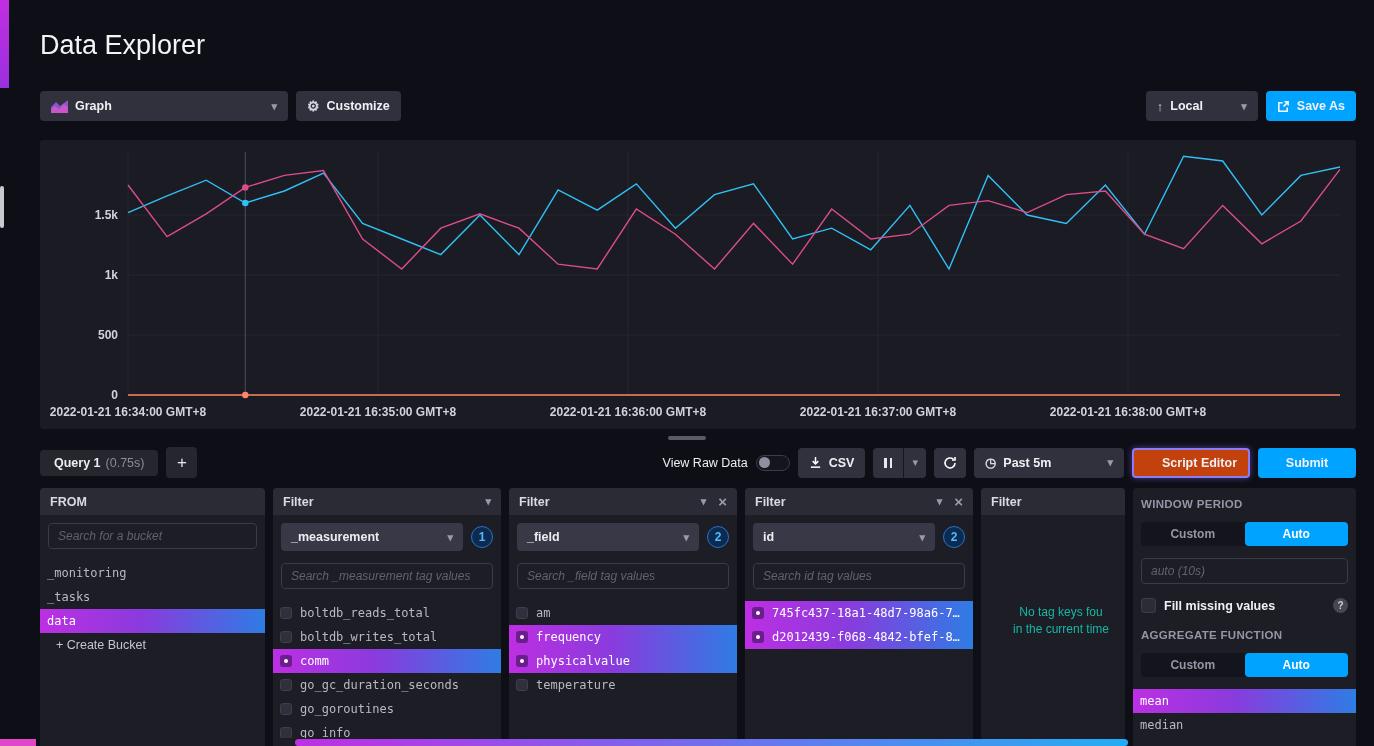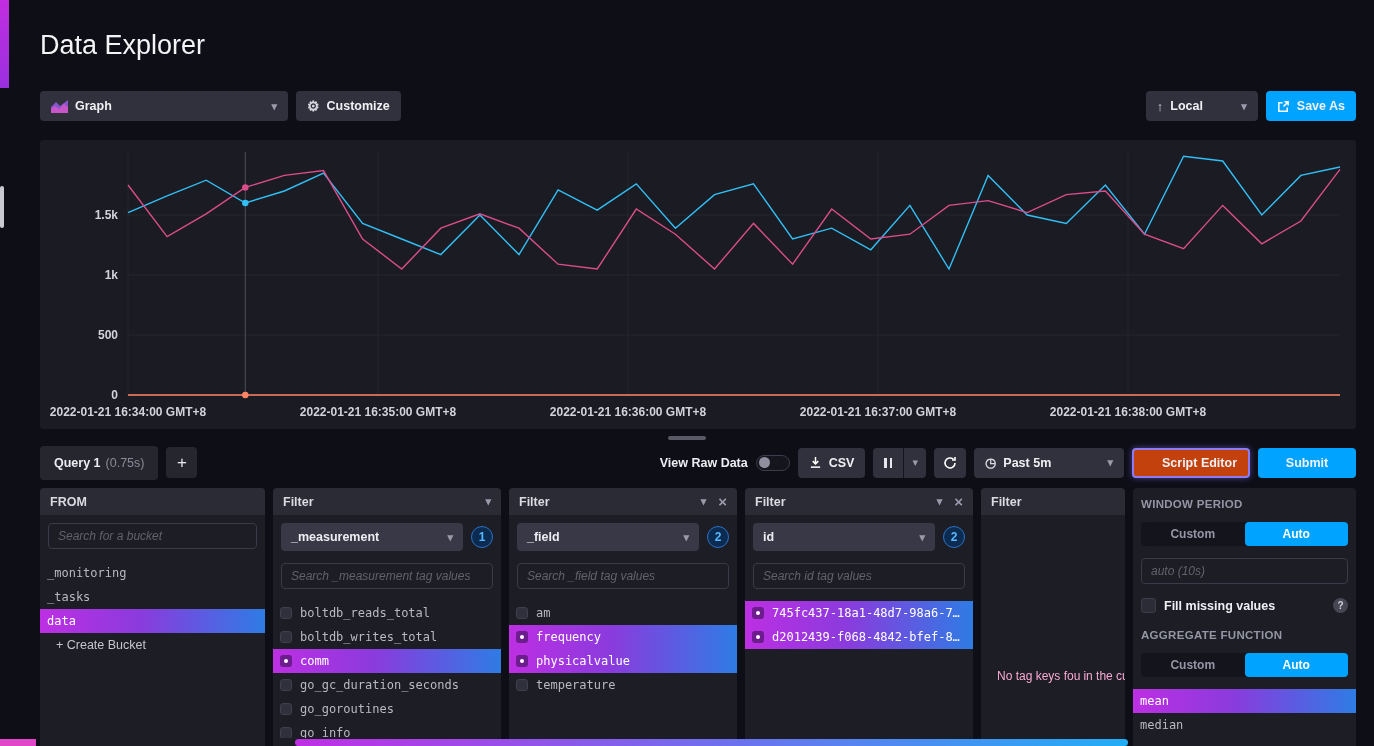--- a/index.html
+++ b/index.html
@@ -20,25 +20,25 @@
   .sp { flex:1; }
   .local-dd { width:112px; }
   .local-dd .chev { margin-left:auto; }
   .up-ic { color:#d6d6de; font-size:13px; }
   .save-as { background:#00a3ff; }
 
   .chart-panel { position:absolute; left:40px; top:140px; width:1316px; height:289px; background:#1b1b23; border-radius:3px; }
   .resize-handle { position:absolute; left:50%; top:436px; width:38px; height:4px; background:#5a5a66; border-radius:2px; transform:translateX(-50%); }
 
   .query-bar { position:absolute; left:40px; right:18px; top:447px; height:31px; display:flex; align-items:center; }
-  .query-tab { display:flex; align-items:center; gap:5px; background:#26262f; padding:0 14px; height:34px; border-radius:4px; font-size:12.5px; font-weight:600; }
+  .query-tab { display:flex; align-items:center; gap:5px; background:#26262f; padding:0 14px; height:26px; border-radius:4px; font-size:12.5px; font-weight:600; }
   .duration { color:#8a8a99; font-weight:400; }
   .add-query { width:31px; height:31px; background:#26262f; border-radius:4px; margin-left:8px; display:flex; align-items:center; justify-content:center; font-size:17px; color:#e7e7ee; cursor:pointer; }
   .right-cluster { margin-left:auto; display:flex; align-items:center; gap:8px; }
-  .raw-label { font-size:12.5px; font-weight:700; }
+  .raw-label { font-size:12.5px; font-weight:400; }
   .toggle { width:34px; height:16px; border-radius:9px; background:#15151d; border:1px solid #3c3c4a; position:relative; cursor:pointer; }
   .knob { position:absolute; left:2px; top:1px; width:11px; height:11px; border-radius:50%; background:#8f8f9f; }
   .pause-group { display:flex; align-items:stretch; background:#31313d; border-radius:4px; height:30px; cursor:pointer; }
   .pause-main { display:flex; align-items:center; gap:3px; padding:0 11px; }
   .pbar { width:2.5px; height:10px; background:#e7e7ee; }
   .pause-divider { width:1px; background:#15151d; }
   .pause-chev { display:flex; align-items:center; padding:0 8px; }
   .icon-btn { width:32px; justify-content:center; padding:0; }
   .past-dd { width:150px; }
   .past-dd .chev { margin-left:auto; }
@@ -67,21 +67,21 @@
 
   .list { flex:1; min-height:0; overflow:hidden; display:flex; flex-direction:column; margin:0 -8px; }
   .list-item { height:24px; flex:0 0 24px; display:flex; align-items:center; gap:8px; padding:0 7px; color:#b9b9c6; cursor:pointer; }
   .li-label { font-family:"DejaVu Sans Mono", monospace; font-size:12px; white-space:nowrap; overflow:hidden; text-overflow:ellipsis; }
   .list-item.selected { background:linear-gradient(90deg,#bd2fe3 0%,#8a3bdd 45%,#2e7ce4 100%); color:#fff; }
   .cb { width:12px; height:12px; flex:none; border-radius:3px; background:#30303c; border:1px solid #3e3e4c; position:relative; }
   .list-item.selected .cb { background:rgba(18,6,38,.45); border-color:transparent; }
   .list-item.selected .cb::after { content:""; position:absolute; left:3px; top:3px; width:4px; height:4px; border-radius:50%; background:#fff; }
   .create-bucket { height:24px; flex:0 0 24px; display:flex; align-items:center; padding:0 16px; font-size:12.5px; color:#c5c5d0; cursor:pointer; }
 
-  .empty-body { flex:1; display:flex; flex-direction:row; align-items:center; padding-top:90px; gap:3px; color:#f9a8d4; font-size:12px; white-space:nowrap; overflow:hidden;margin-left:16px; }
+  .empty-body { flex:1; display:flex; flex-direction:column; align-items:center; padding-top:90px; gap:3px; color:#14b8a6; font-size:12px; white-space:nowrap; overflow:hidden;margin-left:16px; }
 
   .opt-header { font-size:11.5px; font-weight:700; color:#9596a5; letter-spacing:.3px; margin-top:2px; }
   .toggle-group { display:flex; background:#14141c; border-radius:4px; height:24px; flex:0 0 24px;text-align:right; }
   .tg-btn { flex:1; display:flex; align-items:center; justify-content:center; font-size:12px; font-weight:700; color:#9596a5; border-radius:4px; cursor:pointer; }
   .tg-btn.active { background:#00a3ff; color:#fff; }
   .fill-row { display:flex; align-items:center; gap:8px; margin:2px 0; }
   .fill-cb { width:15px; height:15px; border-radius:3px; background:#2c2c37; border:1px solid #3c3c4a; cursor:pointer; flex:none; }
   .fill-label { font-size:12.5px; font-weight:700; color:#f0f0f4; flex:1; }
   .help { width:15px; height:15px; border-radius:50%; background:#474753; color:#cfcfda; font-size:10px; font-weight:700; display:flex; align-items:center; justify-content:center; flex:none; }
 

